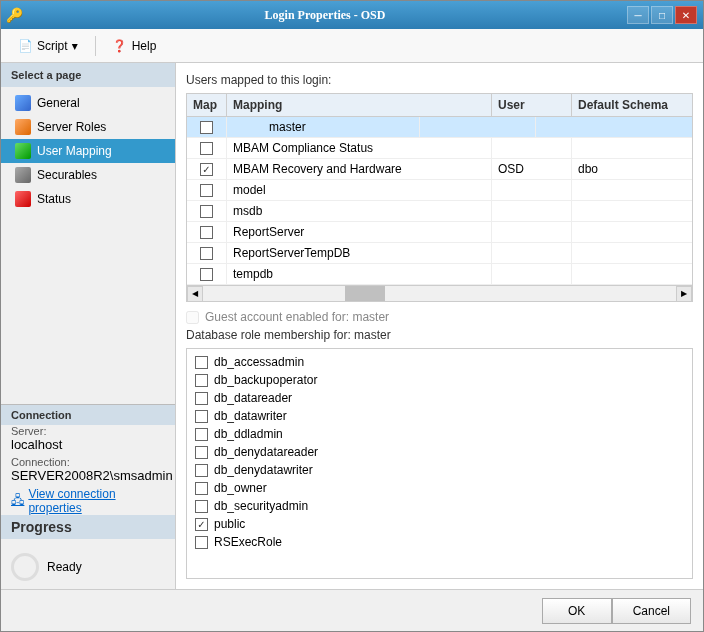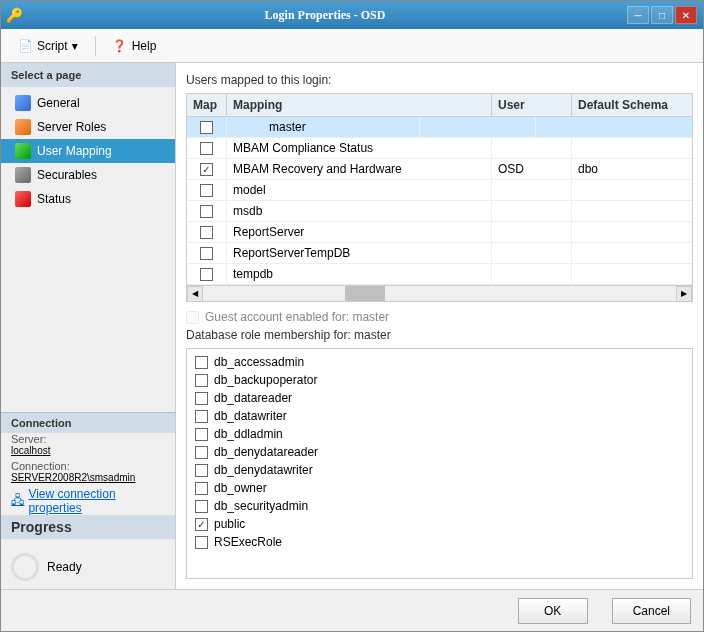--- a/index.html
+++ b/index.html
@@ -29,21 +29,21 @@
     .icon-general { background: linear-gradient(135deg, #6af, #36c); border-radius: 2px; }
     .icon-roles { background: linear-gradient(135deg, #fa6, #d60); border-radius: 2px; }
     .icon-mapping { background: linear-gradient(135deg, #6d6, #090); border-radius: 2px; }
     .icon-securables { background: linear-gradient(135deg, #aaa, #666); border-radius: 2px; }
     .icon-status { background: linear-gradient(135deg, #f66, #c00); border-radius: 2px; }
 
     .sidebar-bottom { border-top: 1px solid #bbb; margin-top: 36px; }
     .sidebar-connection { padding: 0 10px; }
     .sidebar-conn-title { background: #d0dde8; padding: 4px 10px; font-weight: 600; font-size: 11px; color: #333; }
     .conn-label { color: #555; font-size: 11px; }
-    .conn-value { color: #000; font-size: 10px; margin-bottom: 4px; text-decoration: underline; }
+    .conn-value { color: #000; font-size: 13px; margin-bottom: 4px; }
     .conn-link { color: #0066cc; text-decoration: underline; cursor: pointer; display: flex; align-items: center; gap: 4px; font-size: 11px; }
     .progress-section { padding: 8px 10px; }
     .progress-title { background: #d0dde8; padding: 4px 10px; font-weight: 600; font-size: 14px; color: #333; margin-bottom: 6px; }
     .progress-row { display: flex; align-items: center; gap: 8px; }
     .spinner { width: 28px; height: 28px; border: 3px solid #ddd; border-radius: 50%; flex-shrink: 0; }
 
     .content { flex: 1; display: flex; flex-direction: column; padding: 10px; overflow: hidden; background: white; }
 
     .section-label { margin-bottom: 6px; color: #333; }
     .table-container { border: 1px solid #ccc; flex-shrink: 0; }
@@ -65,21 +65,21 @@
     .scroll-track { flex: 1; height: 100%; background: #f0f0f0; position: relative; }
     .scroll-thumb { position: absolute; height: 100%; width: 40px; background: #c0c0c0; left: 30%; }
 
     .guest-check { margin: 8px 0 4px; display: flex; align-items: center; gap: 6px; color: #888; }
     .guest-check input { opacity: 0.5; }
 
     .roles-label { margin-bottom: 6px; color: #333; }
     .roles-box { border: 1px solid #ccc; flex: 1; overflow-y: auto; padding: 4px; }
     .role-item { display: flex; align-items: center; gap: 6px; padding: 2px 4px; }
 
-    .bottom-bar { height: 42px; background: #f0f0f0; border-top: 1px solid #ccc; display: flex; align-items: center; justify-content: flex-end; padding: 0 12px; gap: 24px; flex-shrink: 0; }
+    .bottom-bar { height: 42px; background: #f0f0f0; border-top: 1px solid #ccc; display: flex; align-items: center; justify-content: flex-end; padding: 0 12px; gap: 0; flex-shrink: 0; }
     .btn { padding: 5px 20px; border: 1px solid #aaa; background: linear-gradient(to bottom, #fff, #e8e8e8); cursor: pointer; font-size: 12px; min-width: 70px; }
   </style>
 </head>
 <body>
 
 <div class="window">
 
   <div class="title-bar">
     <div class="title-bar-icon">🔑</div>
     <div class="title-bar-text">Login Properties - OSD</div>

